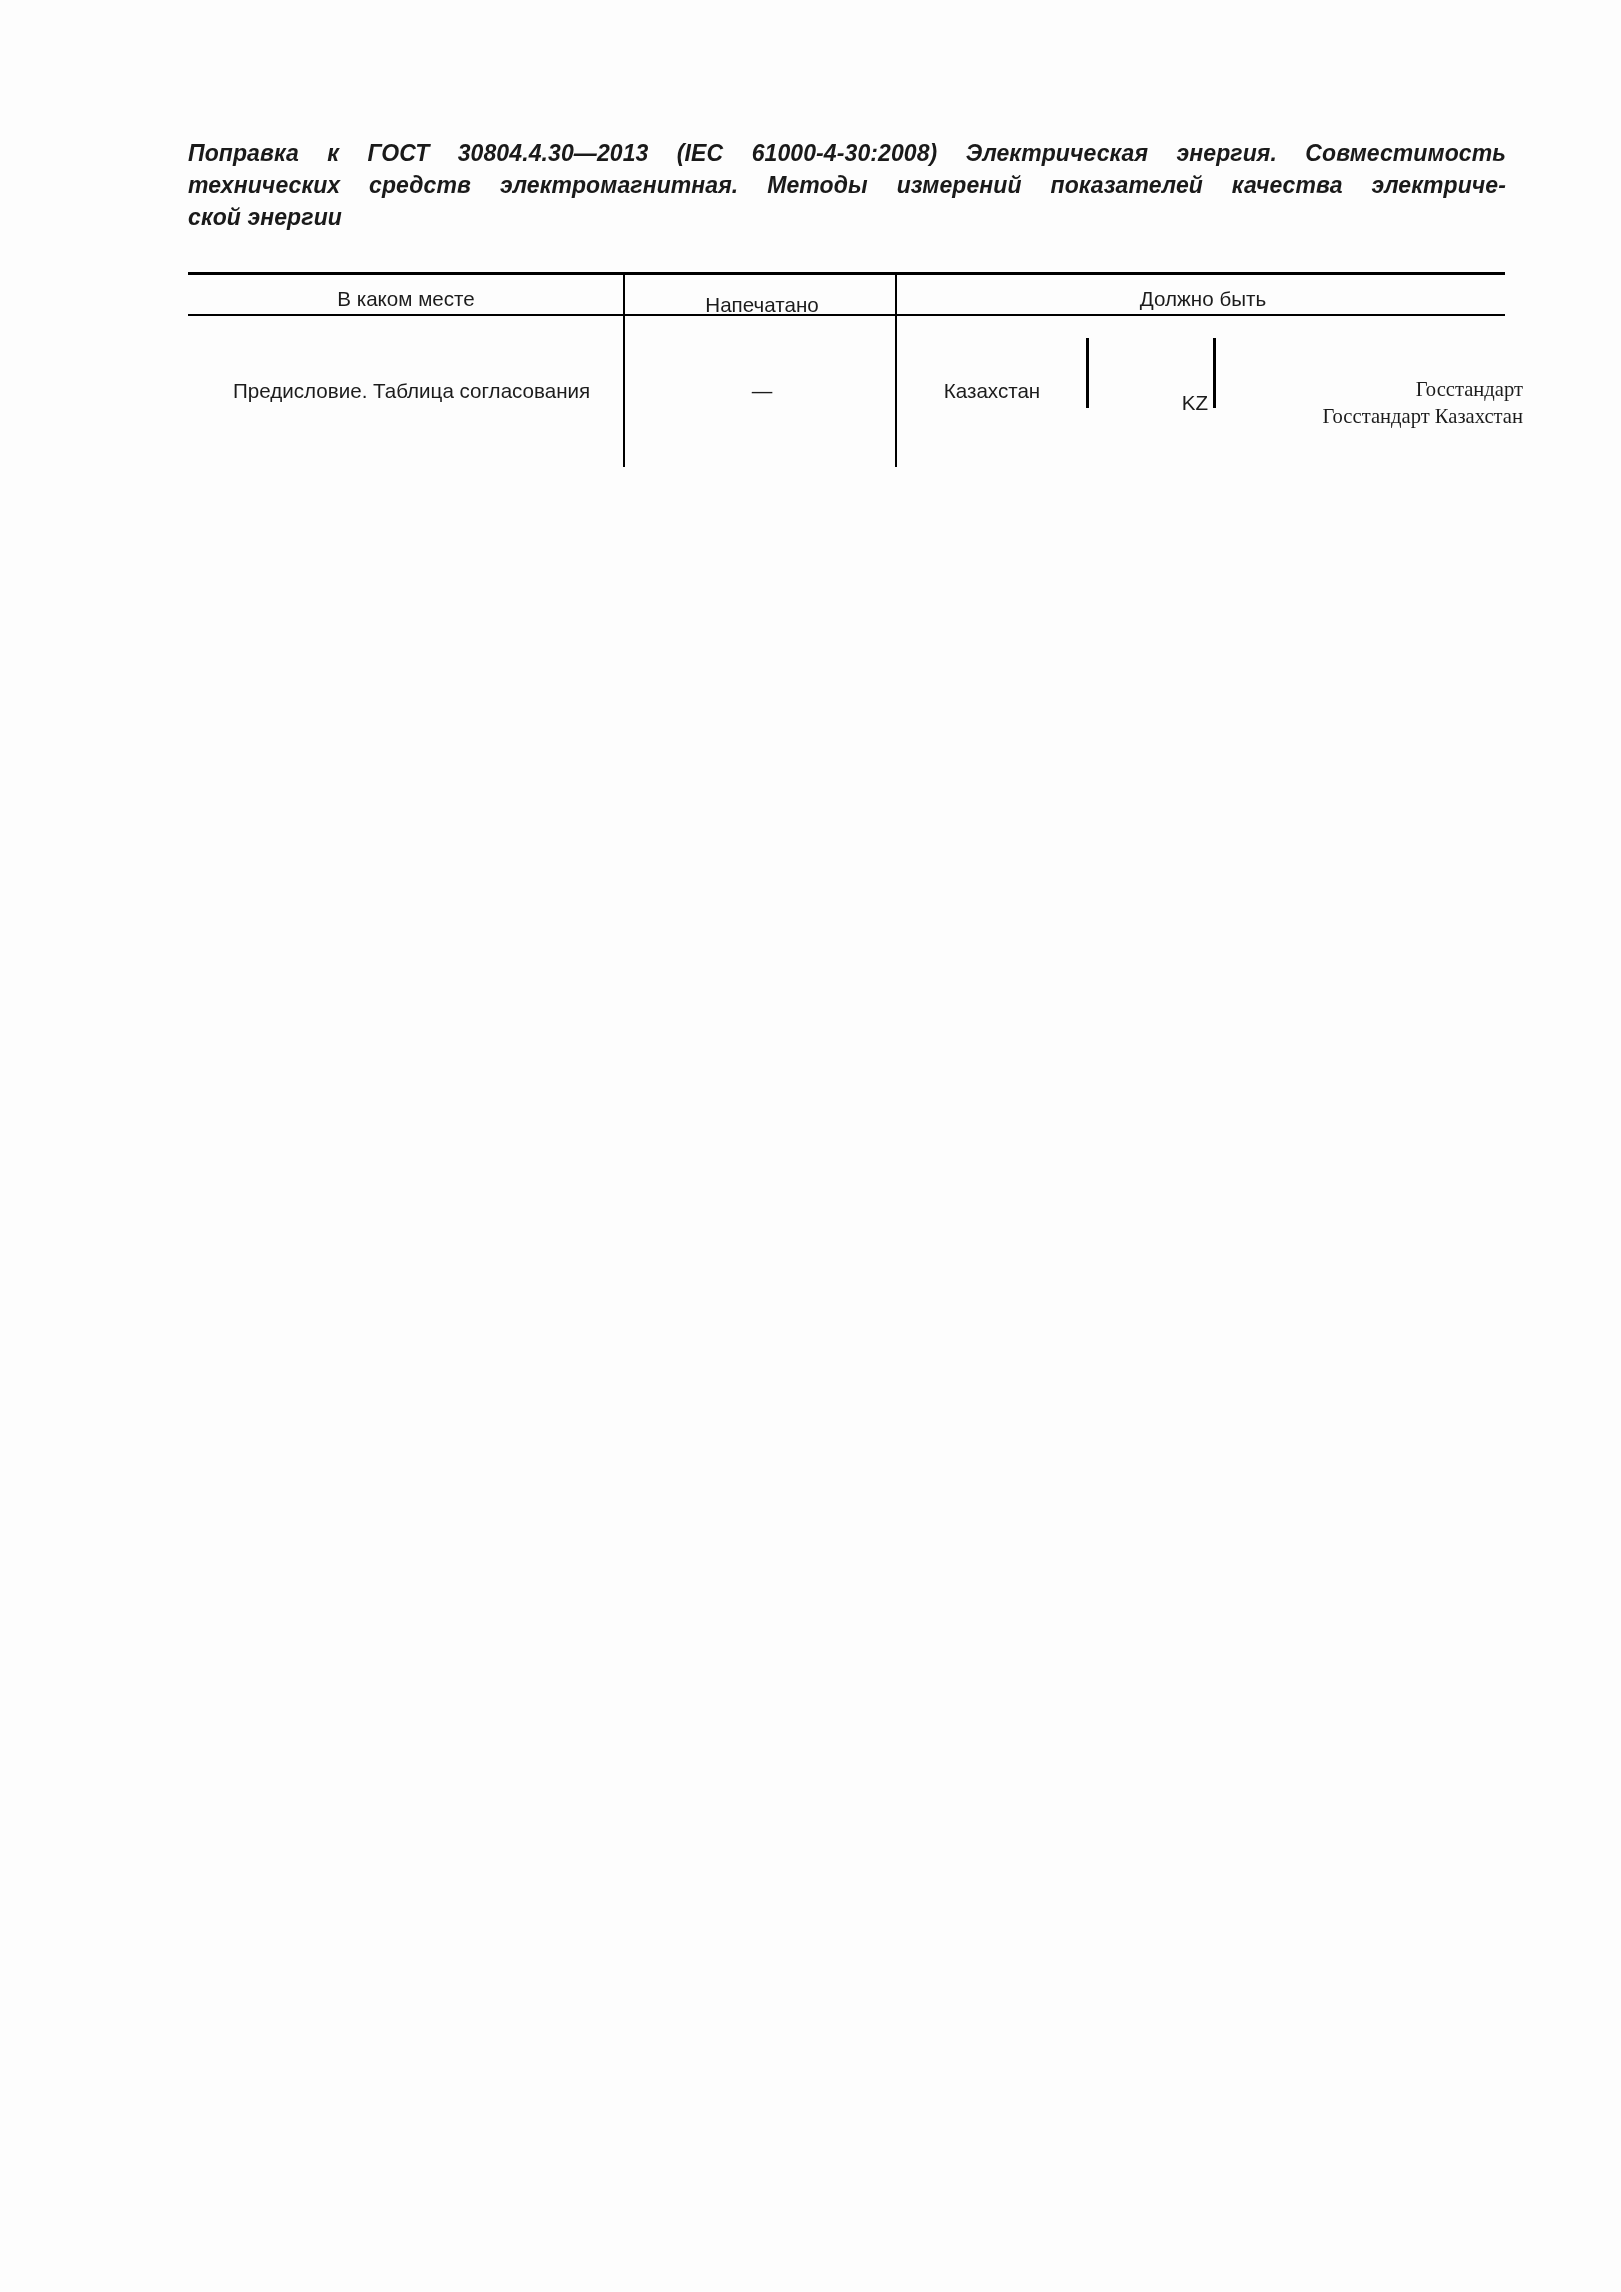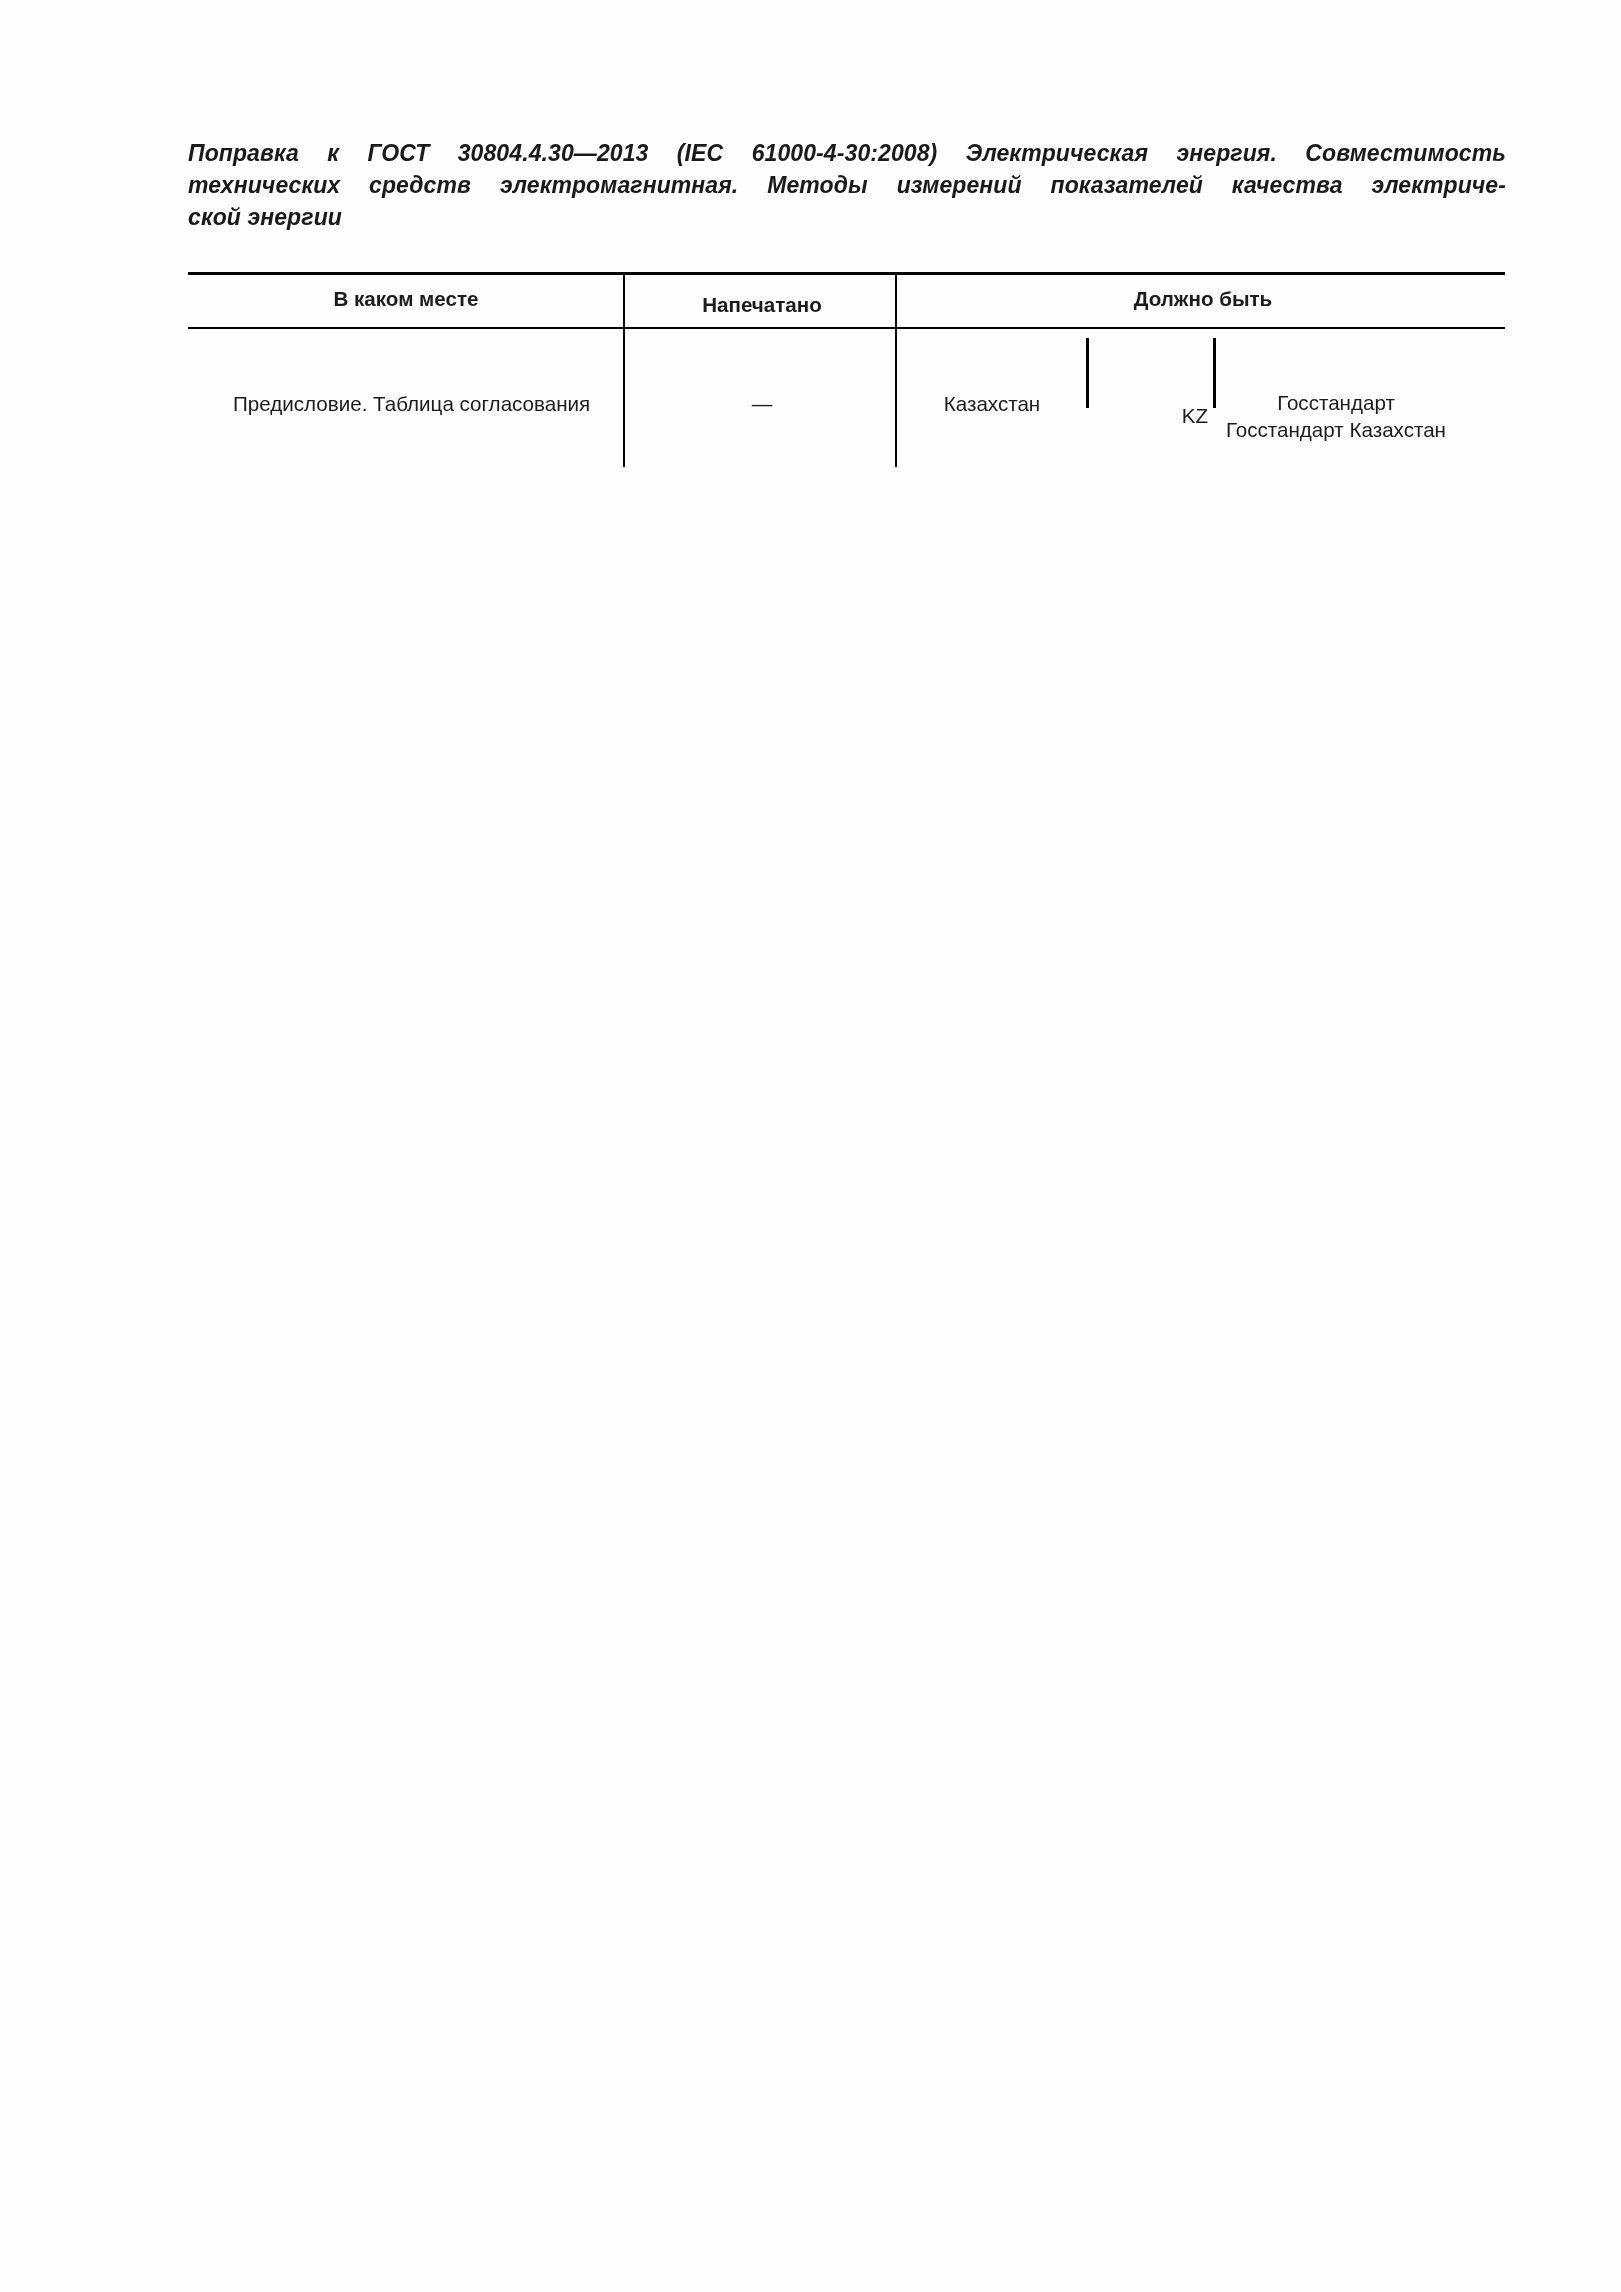--- a/index.html
+++ b/index.html
@@ -59,22 +59,21 @@
     width: 100%;
   }
   .rule-mid {
     height: 2px;
     background: #000;
     width: 100%;
   }
 
   .thead {
     position: relative;
-    height: 52px;
-    font-weight: bold;
+    height: 39px;
   }
   .tbody {
     position: relative;
     height: 152px;
     margin-top: 48px;
   }
 
   .th-cell, .td-cell {
     position: absolute;
     font-size: 20.6px;
@@ -102,23 +101,24 @@
   }
   .td-country {
     left: 716px; top: 11.8px; width: 176px;
     text-align: center;
   }
   .td-code {
     left: 912px; top: 24px; width: 108px;
     text-align: right;
   }
   .td-authority {
-    left: 1009px; top: 11.8px; width: 278px;
-    text-align: center;
+    left: 1057px; top: 11.8px; width: 278px;
+    text-align: right;
     line-height: 27.4px;
+    font-family: Liberation Serif, serif;
   }
 
   
   .vsep {
     position: absolute;
     background: #000;
   }
   
   .vsep-main-1 { left: 435px; top: 0px;  width: 2px; height: 195px; }
   .vsep-main-2 { left: 707px; top: 0px;  width: 2px; height: 195px; }

